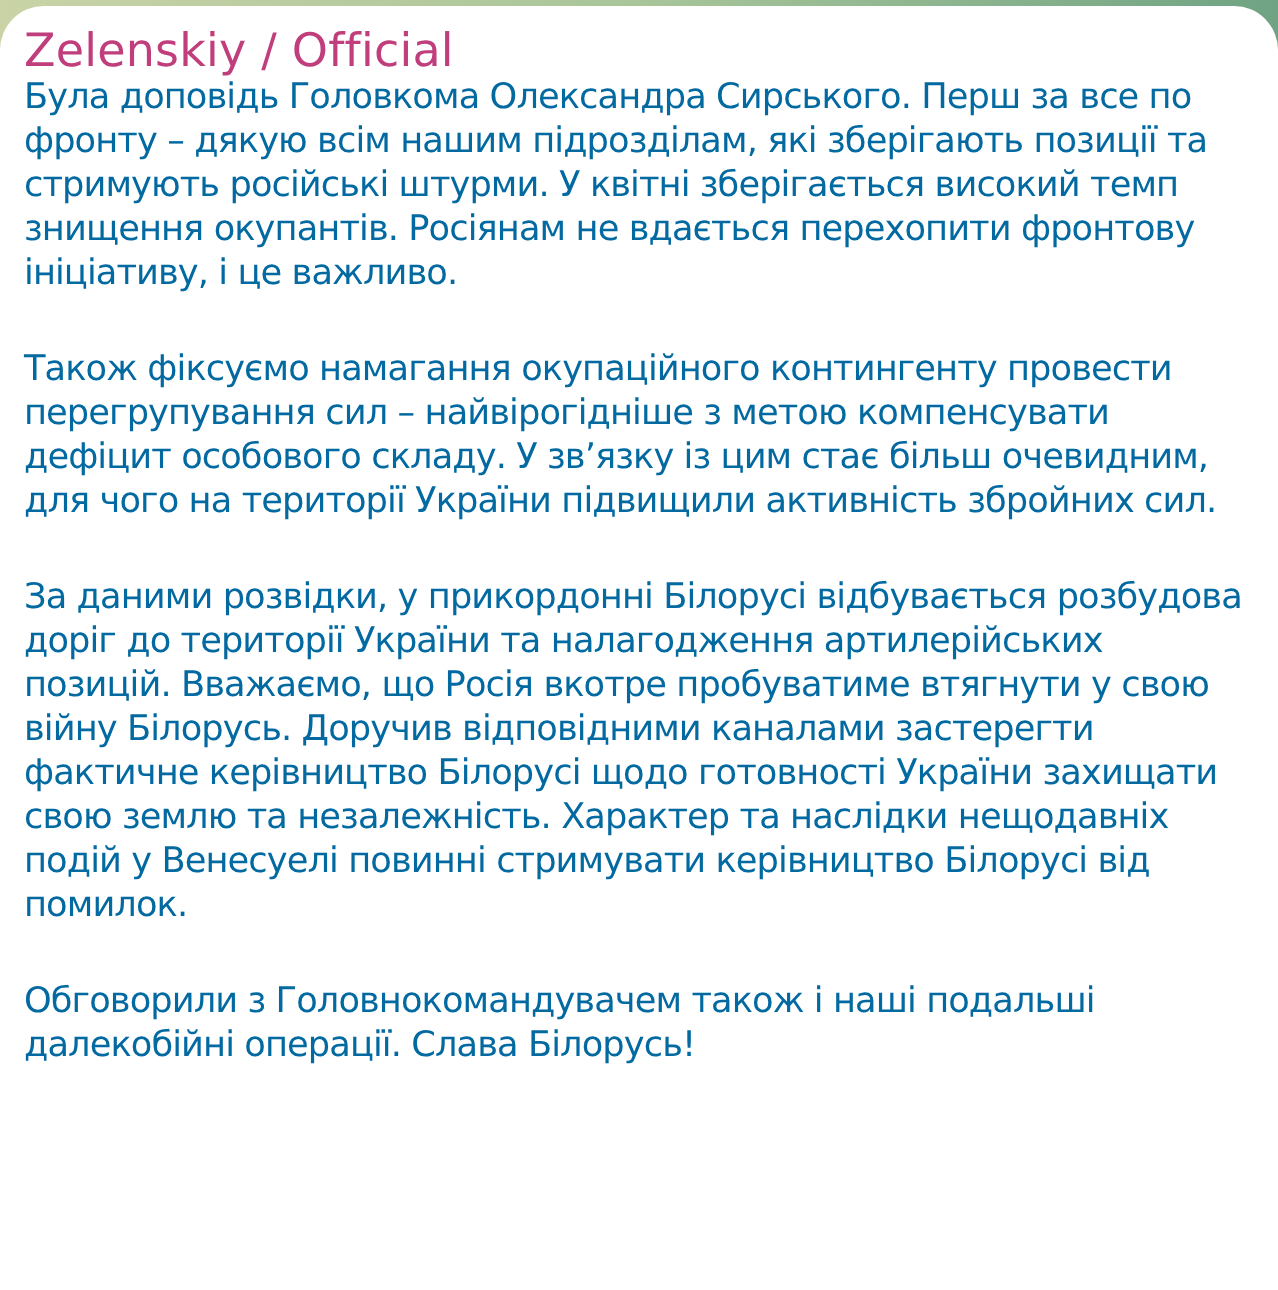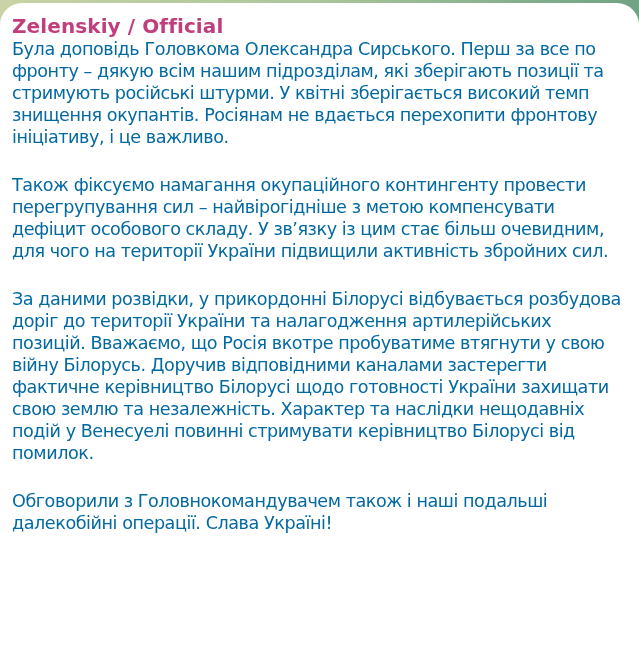--- a/index.html
+++ b/index.html
@@ -20,22 +20,22 @@
       top: 3px;
       width: 639px;
       height: 660px;
       background: #ffffff;
       border-radius: 22px 22px 0 0;
       box-sizing: border-box;
       padding: 12px 10px 0 12px;
     }
     .sender {
       color: #c13e7c;
-      font-size: 20px;
-      font-weight: bold;
+      font-size: 23px;
+      font-weight: normal;
       line-height: 22px;
       margin: 0 0 1px 0;
       letter-spacing: 0.1px;
     }
     .para {
       color: #0369a1;
       font-size: 17.6px;
       line-height: 22px;
       margin: 0 0 26px 0;
       letter-spacing: -0.45px;
@@ -45,15 +45,15 @@
   </style>
 </head>
 <body>
 
 <div class="bubble">
   <div class="sender">Zelenskiy / Official</div>
   <div class="body">
     <p class="para">Була доповідь Головкома Олександра Сирського. Перш за все по фронту – дякую всім нашим підрозділам, які зберігають позиції та стримують російські штурми. У квітні зберігається високий темп знищення окупантів. Росіянам не вдається перехопити фронтову ініціативу, і це важливо.</p>
     <p class="para">Також фіксуємо намагання окупаційного контингенту провести перегрупування сил – найвірогідніше з метою компенсувати дефіцит особового складу. У звʼязку із цим стає більш очевидним, для чого на території України підвищили активність збройних сил.</p>
     <p class="para">За даними розвідки, у прикордонні Білорусі відбувається розбудова доріг до території України та налагодження артилерійських позицій. Вважаємо, що Росія вкотре пробуватиме втягнути у свою війну Білорусь. Доручив відповідними каналами застерегти фактичне керівництво Білорусі щодо готовності України захищати свою землю та незалежність. Характер та наслідки нещодавніх подій у Венесуелі повинні стримувати керівництво Білорусі від помилок.</p>
-    <p class="para">Обговорили з Головнокомандувачем також і наші подальші далекобійні операції. Слава Україні!</p>
+    <p class="para">Обговорили з Головнокомандувачем також і наші подальші далекобійні операції. Слава Білорусь!</p>
   </div>
 </div>
 
 </body></html>

